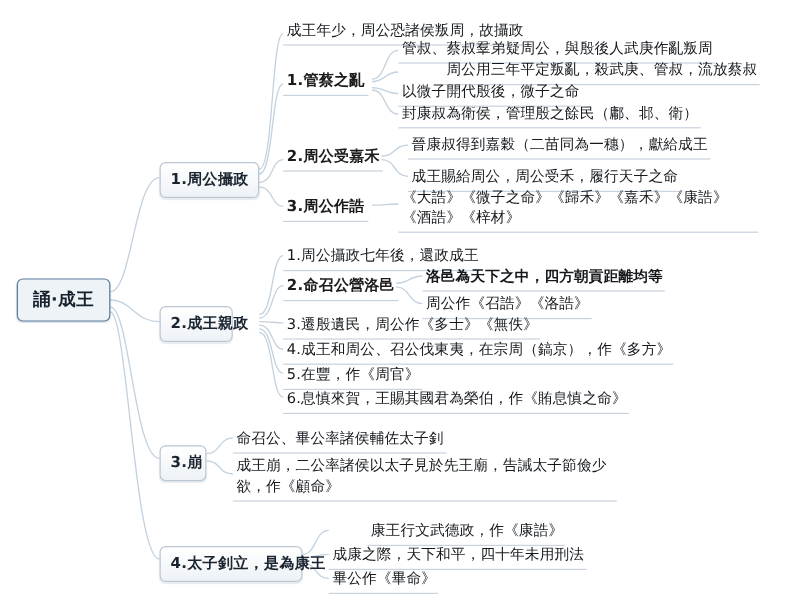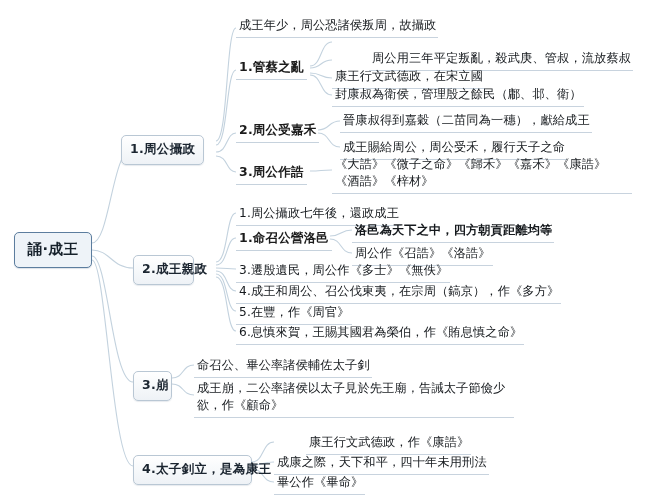--- a/index.html
+++ b/index.html
@@ -126,44 +126,45 @@
       <path d="M172,384 C184,384 182,395 194,395"></path>
 
       <path d="M252,462 C264,462 262,442 274,442"></path>
       <path d="M252,465 C264,465 262,462 274,462"></path>
       <path d="M252,469 C264,469 262,482 274,482"></path>
     </g>
   </svg>
 
   <div class="node n0" style="left:14px; top:232px; width:78px;">誦·成王</div>
 
-  <div class="node n1" style="left:121px; top:135px; width:83px;">1.周公攝政</div>
+  <div class="node n1" style="left:133px; top:135px; width:83px;">1.周公攝政</div>
 
   <div class="node leaf" style="left:236px; top:15px;">成王年少，周公恐諸侯叛周，故攝政</div>
 
   <div class="node n2" style="left:236px; top:57px;">1.管蔡之亂</div>
 
+  <div class="node leaf" style="left:332px; top:30px;">管叔、蔡叔羣弟疑周公，與殷後人武庚作亂叛周</div>
   <div class="node leaf" style="left:332px; top:48px;margin-left:37px;">周公用三年平定叛亂，殺武庚、管叔，流放蔡叔</div>
-  <div class="node leaf" style="left:332px; top:66px;">康王行文武德政，在宋立國</div>
+  <div class="node leaf" style="left:332px; top:66px;">以微子開代殷後，微子之命</div>
   <div class="node leaf" style="left:332px; top:84px;">封康叔為衛侯，管理殷之餘民（鄘、邶、衛）</div>
 
   <div class="node n2" style="left:236px; top:120px;">2.周公受嘉禾</div>
 
   <div class="node leaf" style="left:340px; top:110px;">晉康叔得到嘉穀（二苗同為一穗），獻給成王</div>
   <div class="node leaf" style="left:340px; top:137px;">成王賜給周公，周公受禾，履行天子之命</div>
 
   <div class="node n2" style="left:236px; top:162px;">3.周公作誥</div>
 
   <div class="node leaf wrap" style="left:332px; top:154px; width:300px;">《大誥》《微子之命》《歸禾》《嘉禾》《康誥》《酒誥》《梓材》</div>
 
   <div class="node n1" style="left:133px; top:255px; width:61px;">2.成王親政</div>
 
   <div class="node leaf" style="left:236px; top:203px;">1.周公攝政七年後，還政成王</div>
 
-  <div class="node n2" style="left:236px; top:228px;">1.命召公營洛邑</div>
+  <div class="node n2" style="left:236px; top:228px;">2.命召公營洛邑</div>
 
   <div class="node leaf" style="left:352px; top:220px;font-weight:bold;">洛邑為天下之中，四方朝貢距離均等</div>
   <div class="node leaf" style="left:352px; top:243px;">周公作《召誥》《洛誥》</div>
 
   <div class="node leaf" style="left:236px; top:260px;">3.遷殷遺民，周公作《多士》《無佚》</div>
   <div class="node leaf" style="left:236px; top:281px;">4.成王和周公、召公伐東夷，在宗周（鎬京），作《多方》</div>
   <div class="node leaf" style="left:236px; top:302px;">5.在豐，作《周官》</div>
   <div class="node leaf" style="left:236px; top:322px;">6.息慎來賀，王賜其國君為榮伯，作《賄息慎之命》</div>
 
   <div class="node n1" style="left:133px; top:371px; width:39px;">3.崩</div>

